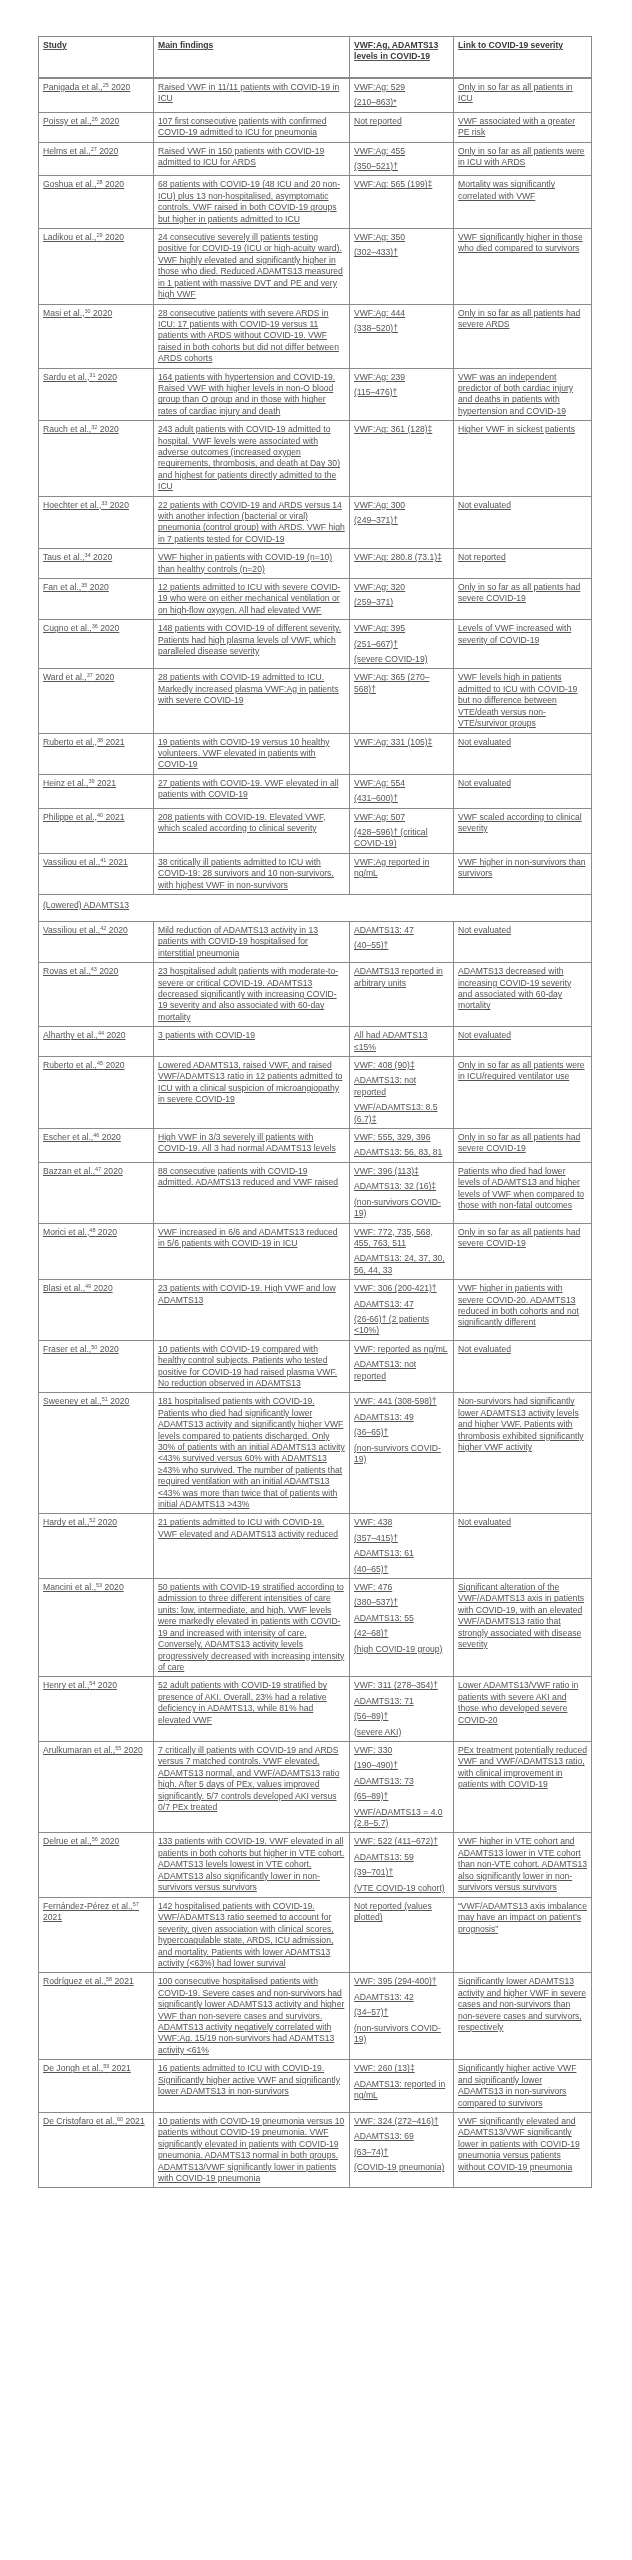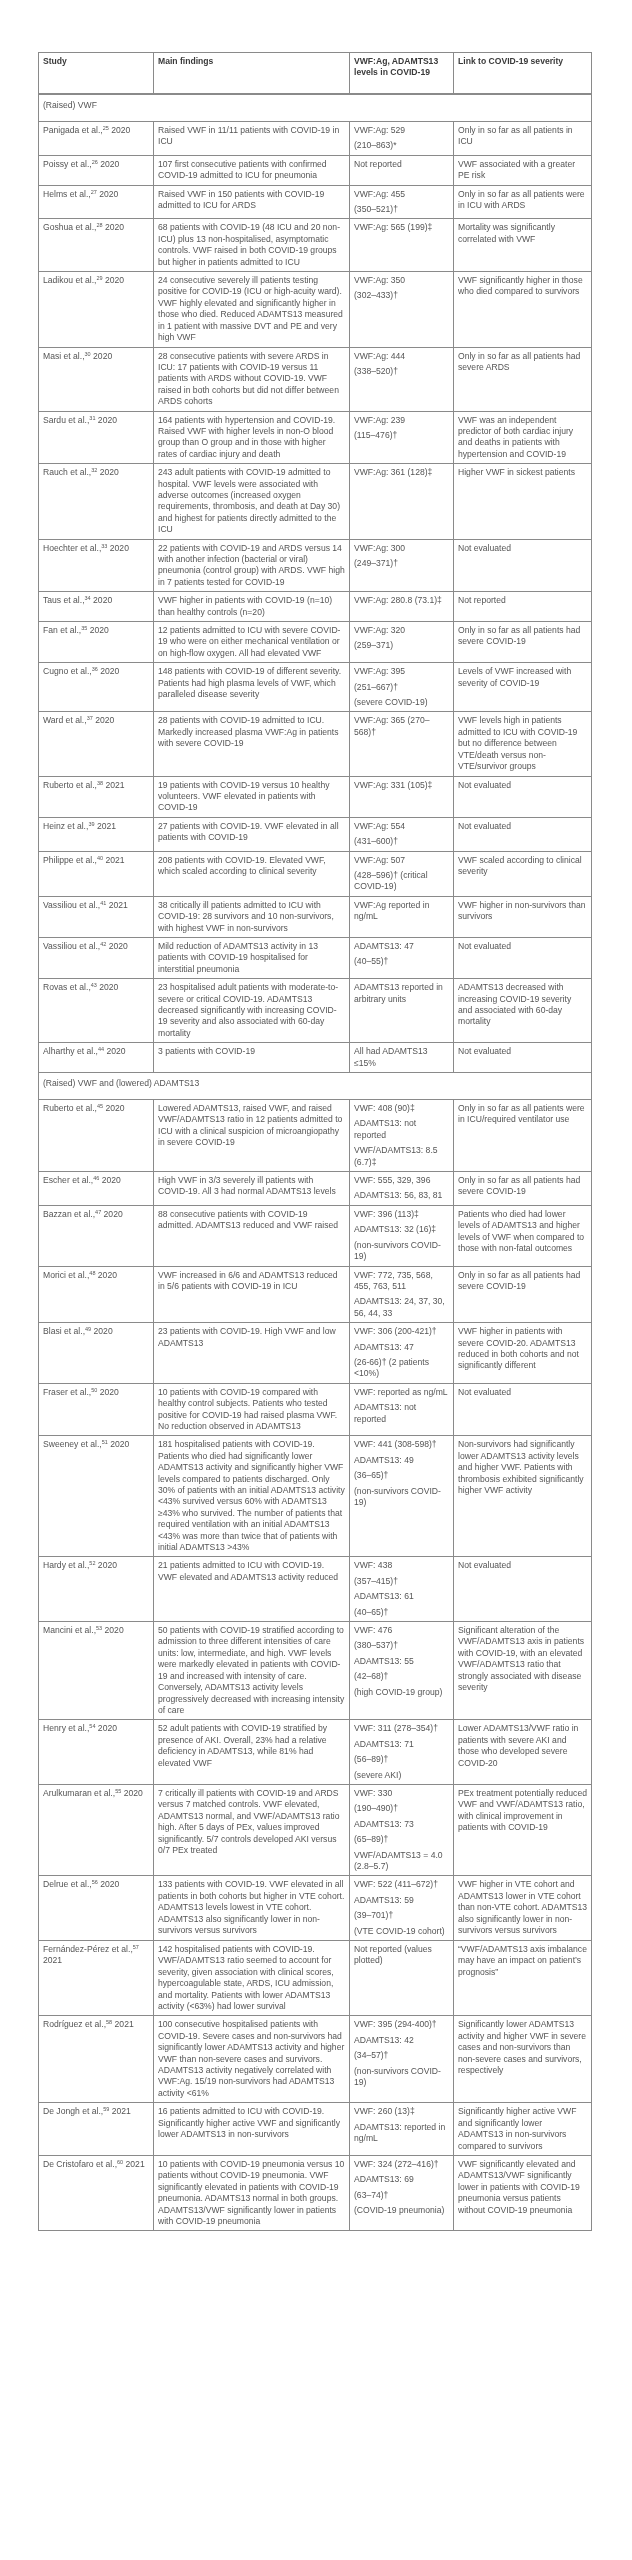--- a/index.html
+++ b/index.html
@@ -1,19 +1,19 @@
 <!DOCTYPE html>
 <html><head>
 <meta charset="utf-8">
 <style>
   html, body { margin: 0; padding: 0; background: #ffffff; }
   body { width: 632px; height: 2560px; position: relative; overflow: hidden;
          font-family: "Liberation Sans", "DejaVu Sans", sans-serif; color: #555555; }
-  #tbl { position: absolute; left: 38px; top: 52px; width: 553px;
-         border-collapse: collapse; table-layout: fixed; font-size: 8.6px; line-height: 11.4px; }
+  #tbl { position: absolute; left: 38px; top: 36px; width: 553px;
+         border-collapse: collapse; table-layout: fixed; font-size: 8.6px; line-height: 11.4px; text-decoration: underline; }
   #tbl col.c1 { width: 115px; }
   #tbl col.c2 { width: 196px; }
   #tbl col.c3 { width: 104px; }
   #tbl col.c4 { width: 138px; }
   #tbl th, #tbl td { border: 1px solid #8a8a8a; vertical-align: top; text-align: left;
                      padding: 3px 4px 3px 4px; }
   #tbl th { font-weight: bold; color: #3a3a3a; height: 34px; border-bottom: 2px solid #8a8a8a; }
   #tbl td.section { height: 18px; padding-top: 5px; }
   #tbl tr { border-top: 1px solid #8a8a8a; }
   .lv-line { display: block; margin-bottom: 4px; }
@@ -33,23 +33,20 @@
   <thead>
     <tr>
       <th>Study</th>
       <th>Main findings</th>
       <th>VWF:Ag, ADAMTS13 levels in COVID-19</th>
       <th>Link to COVID-19 severity</th>
     </tr>
   </thead>
   <tbody id="tbody">
       <tr>
-        <td colspan="4" class="section">(Raised) VWF</td>
-      </tr>
-      <tr>
         <td><span>Panigada et al.,</span><sup>25</sup><span> 2020</span></td>
         <td>Raised VWF in 11/11 patients with COVID-19 in ICU</td>
         <td>
           <span class="lv-line">VWF:Ag: 529</span>
           <span class="lv-line">(210–863)*</span>
         </td>
         <td>Only in so far as all patients in ICU</td>
       </tr>
       <tr>
         <td><span>Poissy et al.,</span><sup>26</sup><span> 2020</span></td>
@@ -183,20 +180,23 @@
       </tr>
       <tr>
         <td><span>Vassiliou et al.,</span><sup>41</sup><span> 2021</span></td>
         <td>38 critically ill patients admitted to ICU with COVID-19: 28 survivors and 10 non-survivors, with highest VWF in non-survivors</td>
         <td>
           <span class="lv-line">VWF:Ag reported in ng/mL</span>
         </td>
         <td>VWF higher in non-survivors than survivors</td>
       </tr>
       <tr>
+        <td colspan="4" class="section">(Lowered) ADAMTS13</td>
+      </tr>
+      <tr>
         <td><span>Vassiliou et al.,</span><sup>42</sup><span> 2020</span></td>
         <td>Mild reduction of ADAMTS13 activity in 13 patients with COVID-19 hospitalised for interstitial pneumonia</td>
         <td>
           <span class="lv-line">ADAMTS13: 47</span>
           <span class="lv-line">(40–55)†</span>
         </td>
         <td>Not evaluated</td>
       </tr>
       <tr>
         <td><span>Rovas et al.,</span><sup>43</sup><span> 2020</span></td>
@@ -206,23 +206,20 @@
         </td>
         <td>ADAMTS13 decreased with increasing COVID-19 severity and associated with 60-day mortality</td>
       </tr>
       <tr>
         <td><span>Alharthy et al.,</span><sup>44</sup><span> 2020</span></td>
         <td>3 patients with COVID-19</td>
         <td>
           <span class="lv-line">All had ADAMTS13 ≤15%</span>
         </td>
         <td>Not evaluated</td>
-      </tr>
-      <tr>
-        <td colspan="4" class="section">(Raised) VWF and (lowered) ADAMTS13</td>
       </tr>
       <tr>
         <td><span>Ruberto et al.,</span><sup>45</sup><span> 2020</span></td>
         <td>Lowered ADAMTS13, raised VWF, and raised VWF/ADAMTS13 ratio in 12 patients admitted to ICU with a clinical suspicion of microangiopathy in severe COVID-19</td>
         <td>
           <span class="lv-line">VWF: 408 (90)‡</span>
           <span class="lv-line">ADAMTS13: not reported</span>
           <span class="lv-line">VWF/ADAMTS13: 8.5 (6.7)‡</span>
         </td>
         <td>Only in so far as all patients were in ICU/required ventilator use</td>

